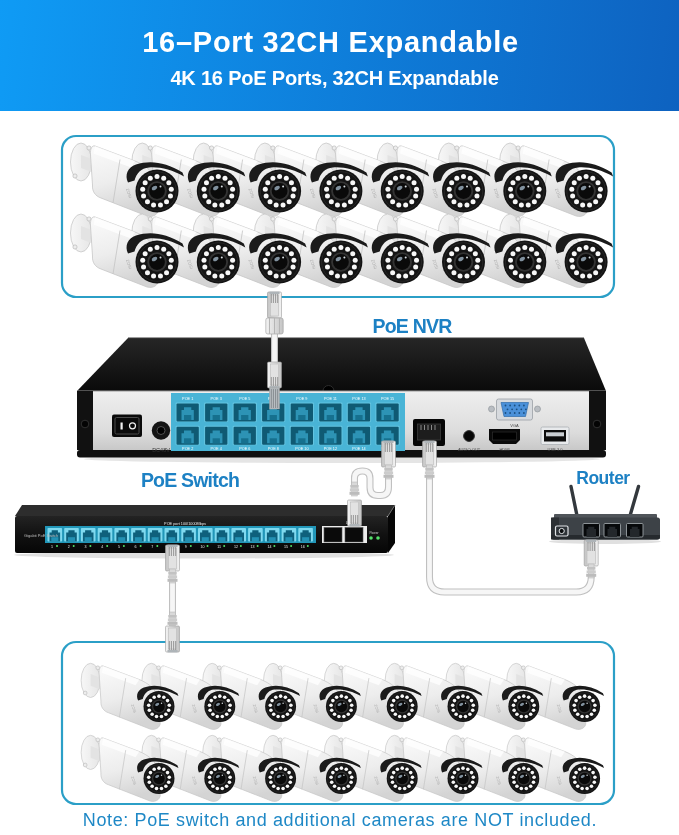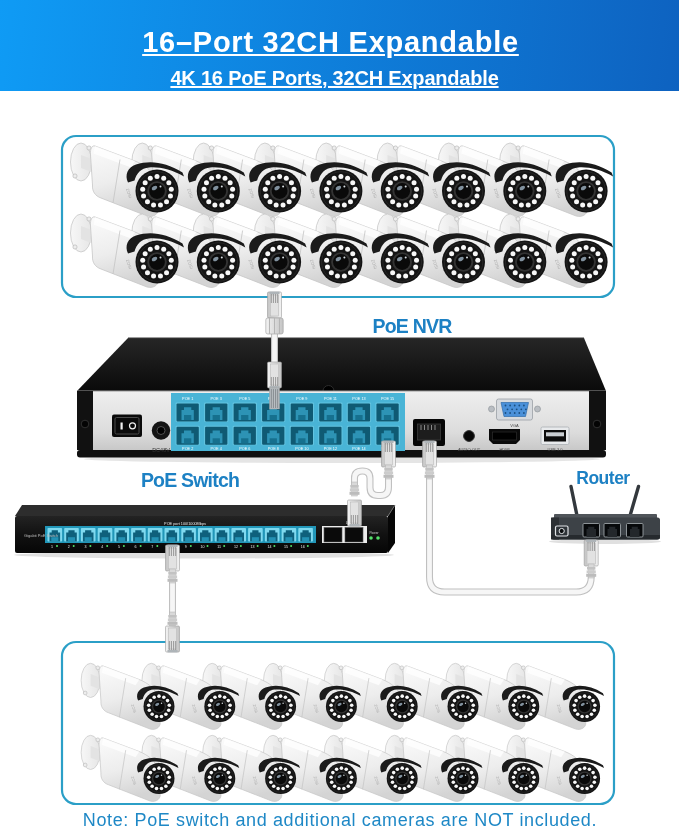--- a/index.html
+++ b/index.html
@@ -1,17 +1,17 @@
 <!DOCTYPE html>
 <html><head><meta charset="utf-8">
 <style>
   html,body{margin:0;padding:0;width:679px;height:835px;background:#ffffff;overflow:hidden;
     font-family:"Liberation Sans", sans-serif;}
-  .hdr{position:absolute;top:0;left:0;width:679px;height:91px;
-    background:linear-gradient(97deg,#0f9bf5 0%,#0e62c0 100%);color:#fff;text-align:center;text-decoration:underline;}
+  .hdr{position:absolute;top:0;left:0;width:679px;height:111px;
+    background:linear-gradient(97deg,#0f9bf5 0%,#0e62c0 100%);color:#fff;text-align:center;}
   .t1{margin:0 0 0 -18px;padding-top:28px;font-size:29px;line-height:1;font-weight:bold;letter-spacing:0.75px;}
   .t2{margin:0 0 0 -10px;padding-top:11px;font-size:20px;line-height:1;font-weight:bold;letter-spacing:-0.2px;}
   svg.main{position:absolute;top:111px;left:0;}
 </style></head>
 <body>
 <div class="hdr">
     <div class="t1">16–Port 32CH Expandable</div>
     <div class="t2">4K 16 PoE Ports, 32CH Expandable</div>
   </div>
 <svg class="main" width="679" height="724" viewBox="0 111 679 724">

